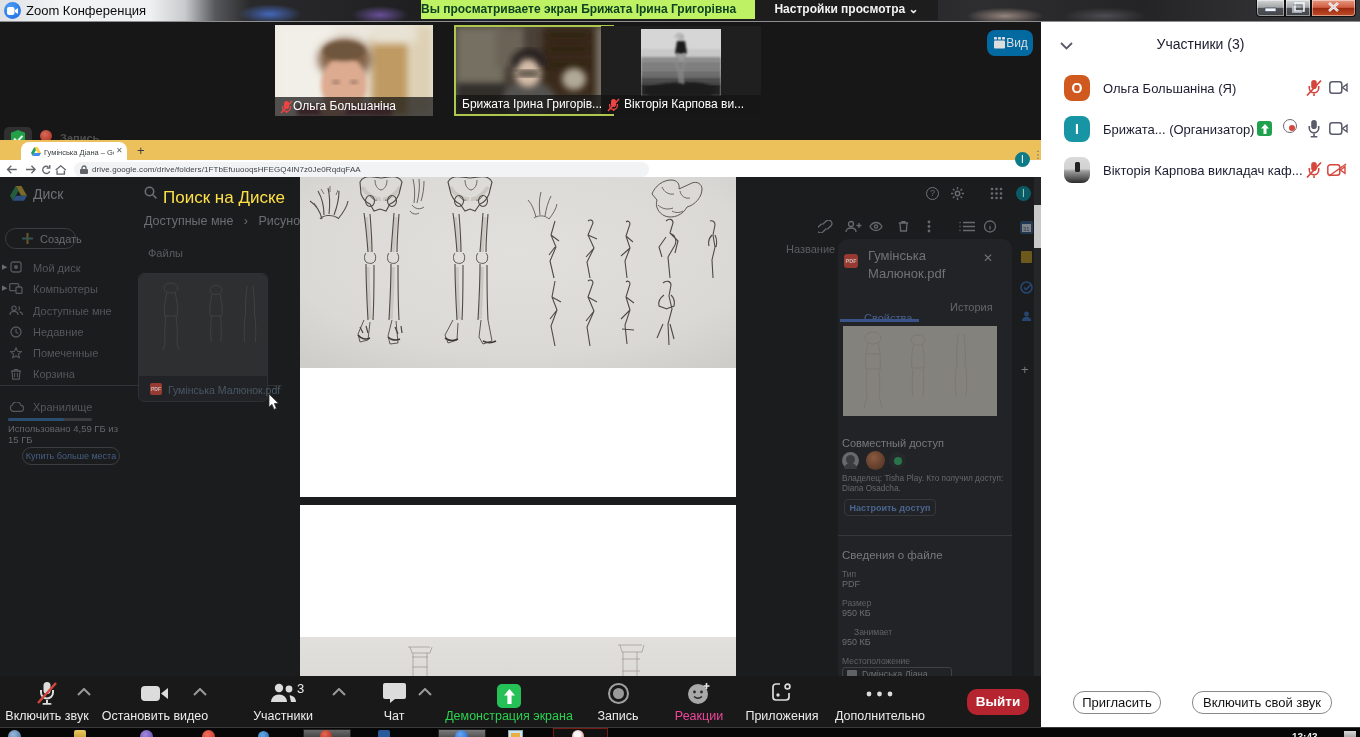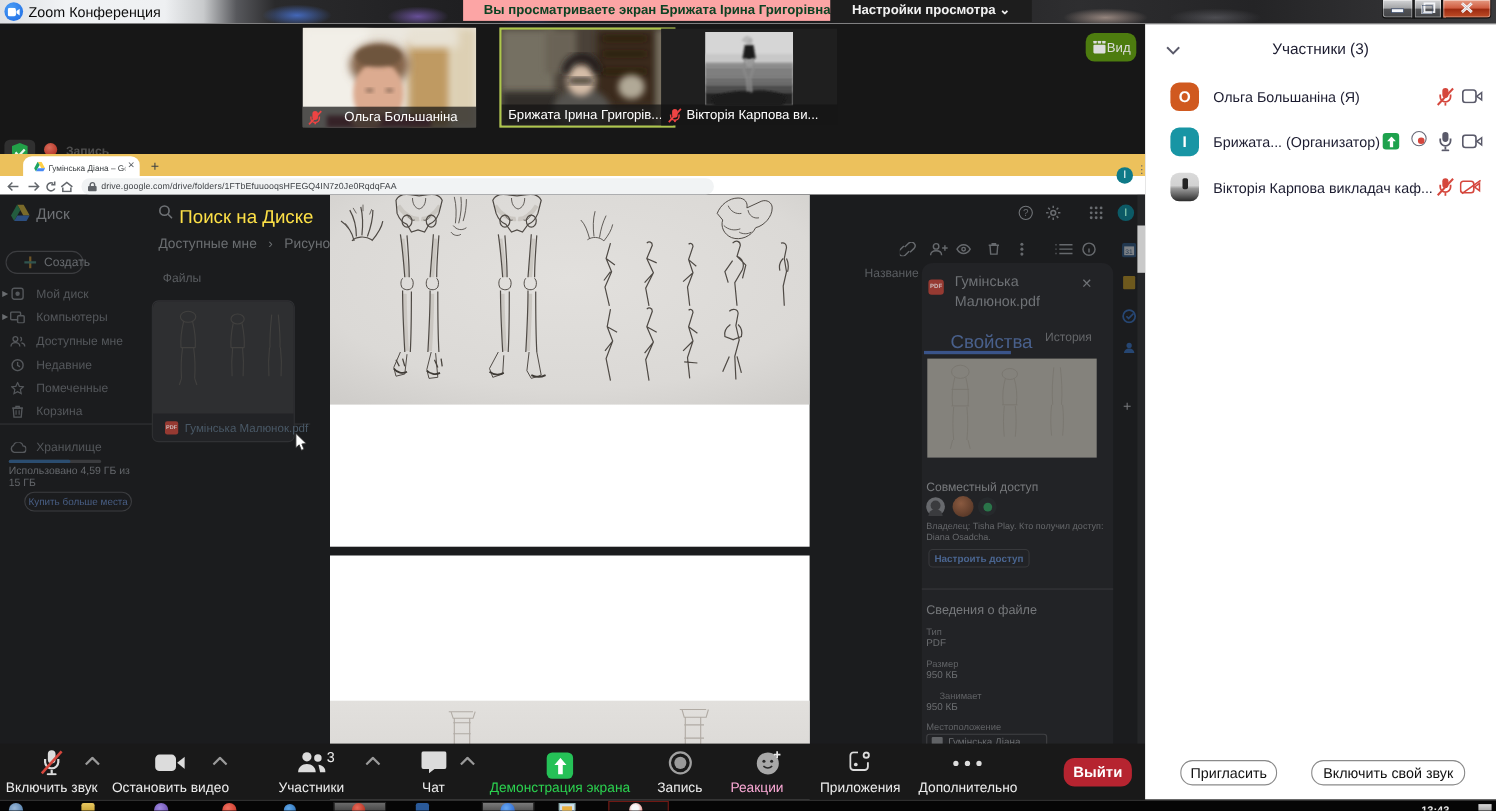--- a/index.html
+++ b/index.html
@@ -17,27 +17,27 @@
  border-bottom:1px solid #8e8e90}
 #ztitle{left:26px;top:3px;font-size:13px;color:#0c0c0c}
 #zicon{left:4px;top:2px;width:17px;height:17px;border-radius:50%;background:radial-gradient(circle at 35% 30%,#4a9cf5,#1c6ae4)}
 #zicon svg{position:absolute;left:3px;top:5px}
 
 .wbtn{top:0;height:17px;border:1px solid #101010;border-top:none;box-shadow:inset 0 0 0 1px rgba(255,255,255,.45)}
 #wmin{left:1256px;width:29px;border-radius:0 0 0 4px;background:linear-gradient(#d4d5d7 0%,#a4a5a7 46%,#525356 52%,#424346 100%)}
 #wmax{left:1285px;width:26px;background:linear-gradient(#d4d5d7 0%,#a4a5a7 46%,#525356 52%,#424346 100%)}
 #wclose{left:1311px;width:45px;border-radius:0 0 4px 0;background:linear-gradient(#e59a82 0%,#cf5c40 46%,#9c2a10 52%,#c04e28 100%)}
 
-#banner{left:421px;top:0;width:334px;height:19px;background:#fca5a5;color:#0d4223;font-size:12px;font-weight:bold;text-align:right;line-height:19px}
+#banner{left:421px;top:0;width:334px;height:19px;background:#bef264;color:#0d4223;font-size:12px;font-weight:bold;text-align:left;line-height:19px}
 #vopts{left:755px;top:0;width:183px;height:20px;background:#1d1d1d;color:#f2f2f2;font-size:12px;font-weight:bold;text-align:center;line-height:19px}
 
 #blackarea{left:0;top:22px;width:1041px;height:705px;background:#171717;overflow:hidden}
 .tile{position:absolute;overflow:hidden;background:#1f1f1f}
 .tlabel{position:absolute;left:0;bottom:0;height:19px;background:rgba(20,20,20,.72);color:#fff;font-size:12px;line-height:19px;white-space:nowrap;overflow:hidden}
-#vid{left:987px;top:8px;width:46px;height:26px;background:#4d7c0f;border-radius:8px;color:#ddd;font-size:12px;line-height:26px;text-align:center;padding-left:14px}
+#vid{left:987px;top:8px;width:46px;height:26px;background:#0369a1;border-radius:8px;color:#ddd;font-size:12px;line-height:26px;text-align:center;padding-left:14px}
 #vid svg{position:absolute;left:6px;top:7px}
 </style></head><body>
 <div id="stage">
 <div class="abs" id="titlebar"></div>
 <div class="abs" id="zicon">
       <svg width="11" height="8" viewBox="0 0 11 8">
         <rect x="0" y="0" width="7.5" height="8" rx="2" fill="#fff"></rect>
         <path d="M8 3 L11 1 V7 L8 5Z" fill="#fff"></path>
       </svg>
     </div>
@@ -74,21 +74,21 @@
   <rect x="134" y="0" width="24" height="91" fill="#ddd0b4" filter="url(#b4)"></rect>
   <rect x="96" y="0" width="46" height="18" fill="#e8e2d4" filter="url(#b4)"></rect>
   <ellipse cx="70" cy="34" rx="27" ry="20" fill="#84644a" filter="url(#b4)"></ellipse>
   <ellipse cx="69" cy="60" rx="23" ry="29" fill="#dcab90" filter="url(#b2)"></ellipse>
   <ellipse cx="61" cy="57" rx="3.6" ry="1.6" fill="#6a5244" opacity=".85" filter="url(#b2)"></ellipse>
   <ellipse cx="79" cy="57" rx="3.6" ry="1.6" fill="#6a5244" opacity=".85" filter="url(#b2)"></ellipse>
   <ellipse cx="69" cy="26" rx="21" ry="10" fill="#6e543c" filter="url(#b2)"></ellipse>
   <rect x="22" y="80" width="95" height="11" fill="#8e4a5c" filter="url(#b2)"></rect>
   <ellipse cx="58" cy="84" rx="14" ry="10" fill="#d3a288" filter="url(#b2)"></ellipse>
  </svg>
- <div class="tlabel" style="width:164px;padding-left:38px">Ольга Большаніна
+ <div class="tlabel" style="width:164px;padding-left:18px">Ольга Большаніна
   <svg style="position:absolute;left:4px;top:3px" width="15" height="14" viewBox="0 0 15 14">
             <g fill="#e44">
               <rect x="5" y="1" width="5" height="8" rx="2.5"></rect>
               <path d="M3 6v1.5a4.5 4.5 0 0 0 9 0V6h-1.3v1.5a3.2 3.2 0 0 1-6.4 0V6Z"></path>
               <rect x="6.8" y="11" width="1.6" height="2"></rect>
             </g>
             <line x1="2" y1="13" x2="13" y2="1" stroke="#e44" stroke-width="1.6"></line>
           </svg>
  </div>
 </div>
@@ -417,21 +417,21 @@
  </g>
               </svg>
  </div>
 </div>
 
 <div class="abs" style="left:838px;top:62px;width:174px;height:488px;background:#222326;border-radius:10px 10px 0 0">
  <div class="abs" style="left:6px;top:15px;width:14px;height:14px;border-radius:3px;background:#963a32"></div>
  <div class="abs" style="left:7.5px;top:19px;font-size:5.5px;color:#cbb;font-weight:bold">PDF</div>
  <div class="abs" style="left:30px;top:8px;font-size:13px;color:#6f7276;line-height:18px">Гумінська<br>Малюнок.pdf</div>
  <div class="abs" style="left:145px;top:12px;font-size:12px;color:#6f7276">✕</div>
- <div class="abs" style="left:26px;top:62px;font-size:17px;color:#49608c">Свойства</div>
+ <div class="abs" style="left:26px;top:73px;font-size:11px;color:#49608c">Свойства</div>
  <div class="abs" style="left:112px;top:62px;font-size:11px;color:#646669">История</div>
  <div class="abs" style="left:2px;top:80px;width:79px;height:2.5px;background:#3a548a"></div>
  <div class="abs" style="left:5px;top:87px;width:154px;height:90px;background:#84827c;overflow:hidden">
   <svg width="154" height="90" viewBox="0 0 154 90">
                 <g stroke="#6e6a62" stroke-width=".8" fill="none" opacity=".5">
   <ellipse cx="30" cy="12" rx="8" ry="6"></ellipse>
                   <path d="M25 17c-2 8-3 16-2 26M35 17c2 8 3 16 2 26M22 43h16M24 44c-1 10-1 20 0 30M36 44c1 10 1 20 0 30M23 74l-2 8M37 74l2 8M22 28h16"></path>
   <ellipse cx="75" cy="14" rx="7" ry="5"></ellipse>
                   <path d="M71 18c-2 7-3 15-2 24M79 18c2 7 3 15 2 24M68 42h14M70 43c-1 9-1 19 0 28M80 43c1 9 1 19 0 28"></path>
   <path d="M115 8c-1 10-2 22-1 34M121 8c1 10 2 22 1 34M113 42c-1 9-1 19 0 28M123 42c1 9 1 19 0 28"></path>
@@ -515,21 +515,21 @@
  <div class="abs" style="left:608px;top:7px;width:21px;height:21px;border:2.5px solid #a0a0a0;border-radius:50%"></div>
  <div class="abs" style="left:613px;top:12px;width:11px;height:11px;border-radius:50%;background:#9a9a9a"></div>
  <div class="abs" style="left:588px;top:33px;width:60px;text-align:center;font-size:12.5px;color:#ececec">Запись</div>
  <svg class="abs" style="left:687px;top:6px" width="24" height="23" viewBox="0 0 24 23">
           <circle cx="11" cy="12" r="10" fill="#a8a8a8"></circle>
           <circle cx="7.5" cy="10" r="1.4" fill="#2a2a2a"></circle>
           <circle cx="14.5" cy="10" r="1.4" fill="#2a2a2a"></circle>
           <path d="M7 14.5c2.4 2 5.6 2 8 0" stroke="#2a2a2a" stroke-width="1.4" fill="none"></path>
           <path d="M19.5 1v6M16.5 4h6" stroke="#e8e8e8" stroke-width="1.6"></path>
         </svg>
- <div class="abs" style="left:664px;top:33px;width:70px;text-align:left;font-size:12.5px;color:#f9a8d4">Реакции</div>
+ <div class="abs" style="left:664px;top:33px;width:70px;text-align:center;font-size:12.5px;color:#ec4899">Реакции</div>
  <svg class="abs" style="left:772px;top:7px" width="20" height="20" viewBox="0 0 20 20">
           <path d="M8 1H4a3 3 0 0 0-3 3v10a3 3 0 0 0 3 3h10a3 3 0 0 0 3-3v-4" stroke="#dcdcdc" stroke-width="1.7" fill="none"></path>
           <circle cx="15.5" cy="3.5" r="2.4" stroke="#dcdcdc" stroke-width="1.7" fill="none"></circle>
           <circle cx="6" cy="12" r="1.7" fill="#dcdcdc"></circle>
         </svg>
  <div class="abs" style="left:722px;top:33px;width:120px;white-space:nowrap;text-align:center;font-size:12.5px;color:#ececec">Приложения</div>
  <svg class="abs" style="left:866px;top:15px" width="28" height="6" viewBox="0 0 28 6">
           <g fill="#dcdcdc">
             <circle cx="3" cy="3" r="2.4"></circle>
             <circle cx="13.5" cy="3" r="2.4"></circle>

